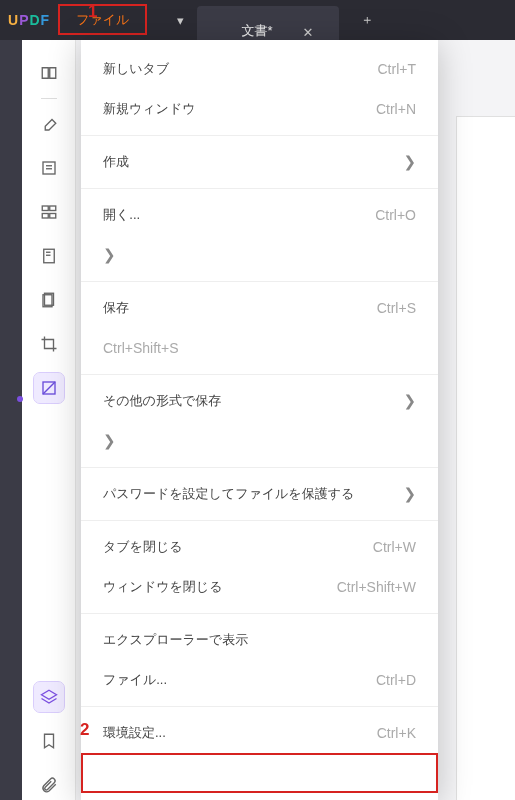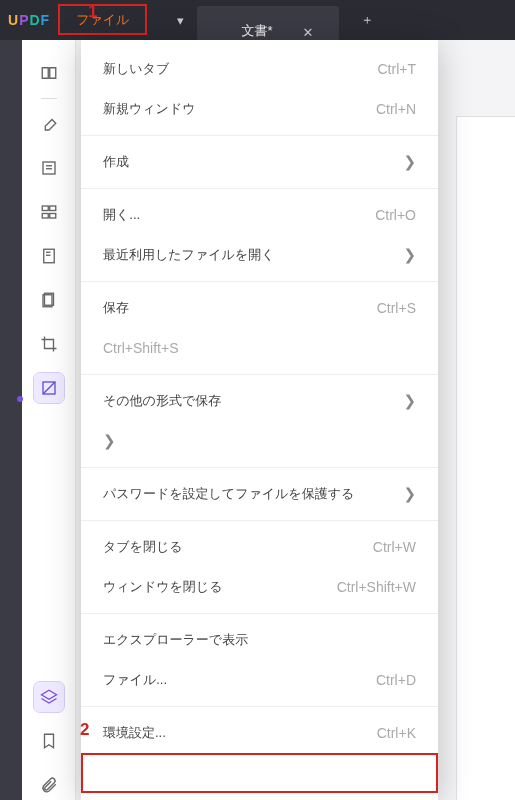--- a/index.html
+++ b/index.html
@@ -288,21 +288,20 @@
   <div class="mitem">
     <span class="label">作成</span>
     <span class="arrow">❯</span>
   </div>
   <div class="msep"></div>
   <div class="mitem">
     <span class="label">開く...</span>
     <span class="shortcut">Ctrl+O</span>
   </div>
   <div class="mitem">
-    <span class="label">最近利用したファイルを開く</span>
     <span class="arrow">❯</span>
   </div>
   <div class="msep"></div>
   <div class="mitem">
     <span class="label">保存</span>
     <span class="shortcut">Ctrl+S</span>
   </div>
   <div class="mitem">
     <span class="shortcut">Ctrl+Shift+S</span>
   </div>

